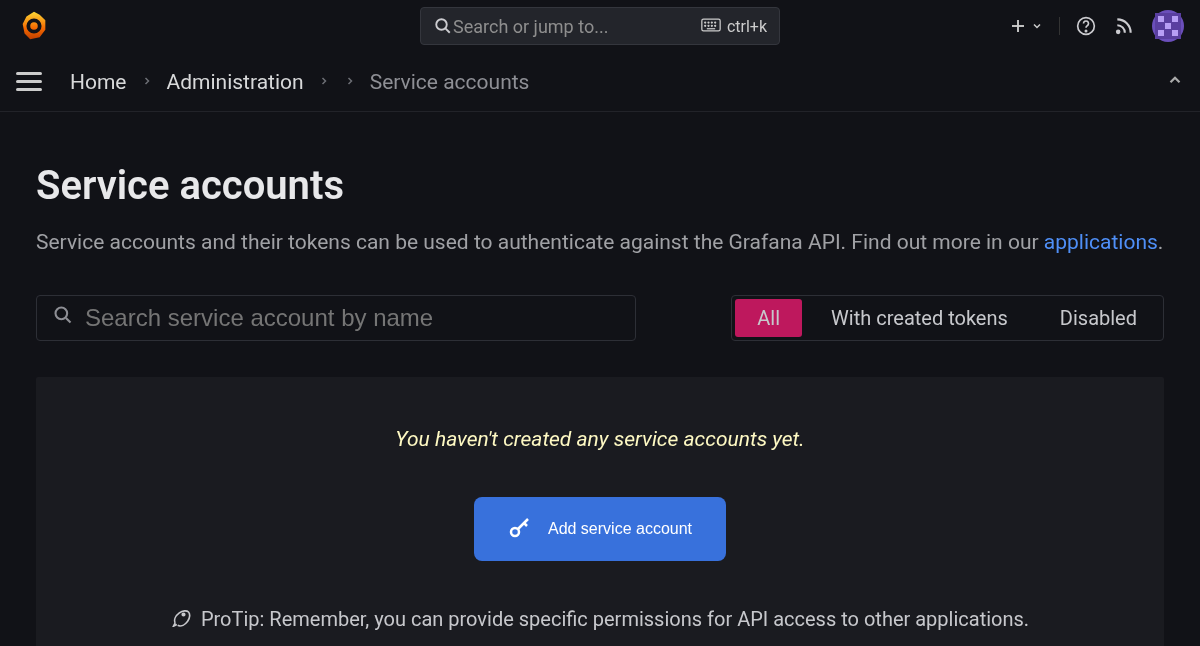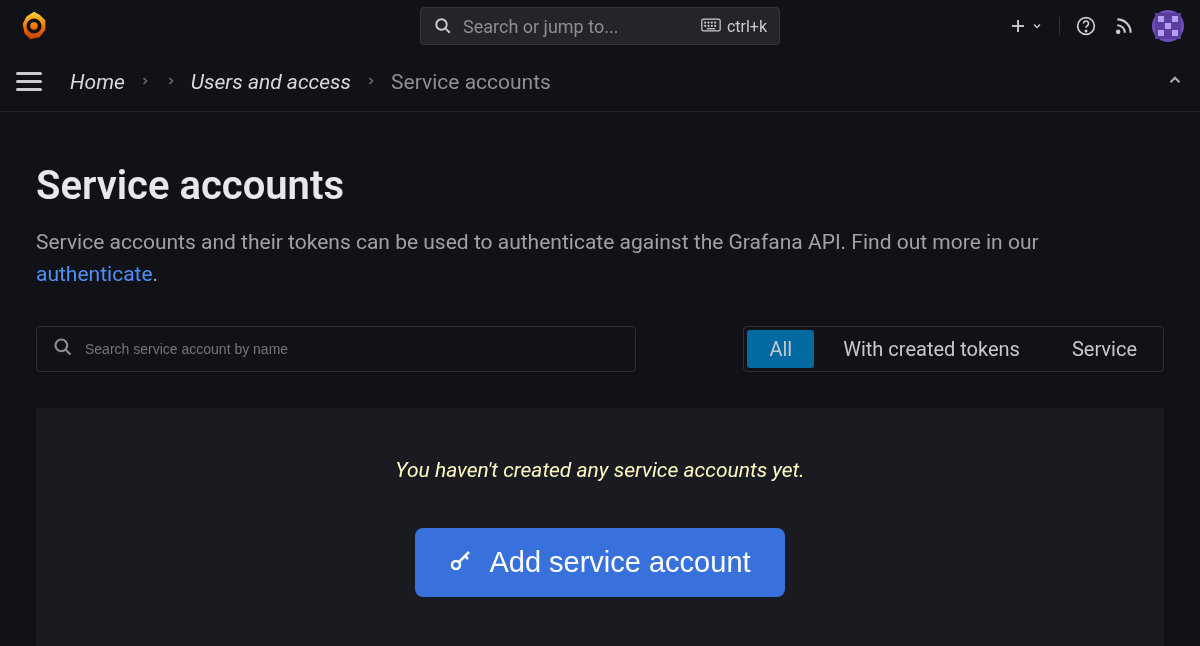--- a/index.html
+++ b/index.html
@@ -28,21 +28,21 @@
   background: #23252b;
   border: 1px solid #34363d;
   border-radius: 4px;
   height: 38px;
   width: 360px;
   display: flex;
   align-items: center;
   padding: 16px 12px;
   color: #8e8e8e;
   font-size: 18px;
-  gap: 10px;
+  gap: 0;
 }
 .searchbox .kbd {
   margin-left: auto;
   display: flex;
   align-items: flex-start;
   gap: 6px;
   color: #ccc;
   font-size: 16px;
 }
 .topbar-right {
@@ -68,21 +68,21 @@
   height: 60px;
   display:flex;
   align-items:center;
   padding: 0 16px;
   border-bottom:1px solid #222329;
   gap: 14px;
 }
 .menu-btn { width:28px;height:28px; display:flex;flex-direction:column;justify-content:center;gap:5px; cursor:pointer; margin-right:12px;}
 .menu-btn span { display:block;height:3px;background:#ccc;border-radius:2px;width:26px;}
 .breadcrumbs { display:flex;align-items:center;gap:14px;font-size:21px; }
-.breadcrumbs a { color:#d8d9da; text-decoration:none; cursor:pointer;font-style:italic;}
+.breadcrumbs a { color:#d8d9da; text-decoration:none; cursor:pointer;}
 .breadcrumbs .sep { color:#6c6e74; font-size:16px;}
 .breadcrumbs .current { color:#8e8f95;}
 .collapse-btn { margin-left:auto; color:#aaa; cursor:pointer;}
 .main { padding: 50px 36px 0 36px; }
 .page-title { font-size:40px; font-weight:600; color:#e8e8ea; margin-bottom:18px;}
 .page-desc { font-size:21px; color:#a0a1a5; line-height:1.5;}
 .page-desc a { color:#4f8ff7; text-decoration:none;}
 .filter-row { margin-top:36px; display:flex; align-items:center; gap:44px;}
 .filter-input {
   flex: 0 0 600px;
@@ -91,50 +91,50 @@
   border-radius:4px;
   height:46px;
   display:flex;
   align-items:center;
   padding:0 16px;
   color:#8e8f95;
   font-size:20px;
   gap:12px;
 }
 .filter-input input {
-  background:transparent;border:none;outline:none;color:#d8d9da;font-size:14px;flex:1;
+  background:transparent;border:none;outline:none;color:#d8d9da;font-size:24px;flex:1;
 }
 .tab-group {
   margin-left:auto;
   display:flex;
   border:1px solid #2d2f36;
   border-radius:4px;
   height:46px;
 }
 .tab {
   padding:0 26px;
   display:flex;align-items:center;justify-content:center;
   font-size:20px;color:#c7c8cc;
   cursor:pointer;
 }
-.tab.active { background:#0369a1; border-radius:3px; margin:3px; padding:0 22px;}
+.tab.active { background:#be185d; border-radius:3px; margin:3px; padding:0 22px;}
 .empty-panel {
   margin-top:36px;
   background:#1a1b20;
   border-radius:2px;
   padding: 50px 20px 40px;
   text-align:center;
 }
 .empty-msg { font-size:21px; font-style:italic; color:#fef9c3; margin-bottom:46px;}
 .add-btn {
   background:#3871dc;
   color:#fff;
   border:none;
   border-radius:8px;
-  font-size:29px;
+  font-size:16px;
   padding:18px 34px;
   display:inline-flex;
   align-items:center;
   gap:16px;
   cursor:pointer;
   font-weight:500;
 }
 .protip { margin-top:46px; font-size:20px; color:#c7c8cc; display:flex;align-items:center;justify-content:center;gap:10px;}
 </style>
 </head>
@@ -224,60 +224,60 @@
       <span></span>
       <span></span>
   </div>
   <div class="breadcrumbs">
     <a>Home</a>
     <span class="sep">
       <svg width="12" height="12" viewBox="0 0 24 24" fill="none" stroke="currentColor" stroke-width="3">
           <polyline points="9 6 15 12 9 18"></polyline>
         </svg>
     </span>
+    <a>Administration</a>
     <span class="sep">
       <svg width="12" height="12" viewBox="0 0 24 24" fill="none" stroke="currentColor" stroke-width="3">
           <polyline points="9 6 15 12 9 18"></polyline>
         </svg>
     </span>
-    <a>Users and access</a>
     <span class="sep">
       <svg width="12" height="12" viewBox="0 0 24 24" fill="none" stroke="currentColor" stroke-width="3">
           <polyline points="9 6 15 12 9 18"></polyline>
         </svg>
     </span>
     <span class="current">Service accounts</span>
   </div>
   <span class="collapse-btn">
     <svg width="18" height="18" viewBox="0 0 24 24" fill="none" stroke="currentColor" stroke-width="3">
         <polyline points="6 15 12 9 18 15"></polyline>
       </svg>
   </span>
 </div>
 
 <div class="main">
   <h1 class="page-title">Service accounts</h1>
   <p class="page-desc">
-    <span>Service accounts and their tokens can be used to authenticate against the Grafana API. Find out more in our </span><a>authenticate</a><span>.</span>
+    <span>Service accounts and their tokens can be used to authenticate against the Grafana API. Find out more in our </span><a>applications</a><span>.</span>
   </p>
 
   <div class="filter-row">
     <div class="filter-input">
       <span>
         <svg width="20" height="20" viewBox="0 0 24 24" fill="none" stroke="#8e8f95" stroke-width="2.5">
             <circle cx="10" cy="10" r="7"></circle>
             <line x1="21" y1="21" x2="15.5" y2="15.5"></line>
           </svg>
       </span>
       <input placeholder="Search service account by name" style="">
     </div>
     <div class="tab-group">
       <div class="tab active">All</div>
       <div class="tab">With created tokens</div>
-      <div class="tab">Service</div>
+      <div class="tab">Disabled</div>
     </div>
   </div>
 
   <div class="empty-panel">
     <div class="empty-msg">You haven't created any service accounts yet.</div>
     <button class="add-btn">
       <span>
         <svg width="24" height="24" viewBox="0 0 24 24" fill="none" stroke="currentColor" stroke-width="2.5">
             <circle cx="7" cy="17" r="4"></circle>
             <line x1="10" y1="14" x2="20" y2="4"></line>

